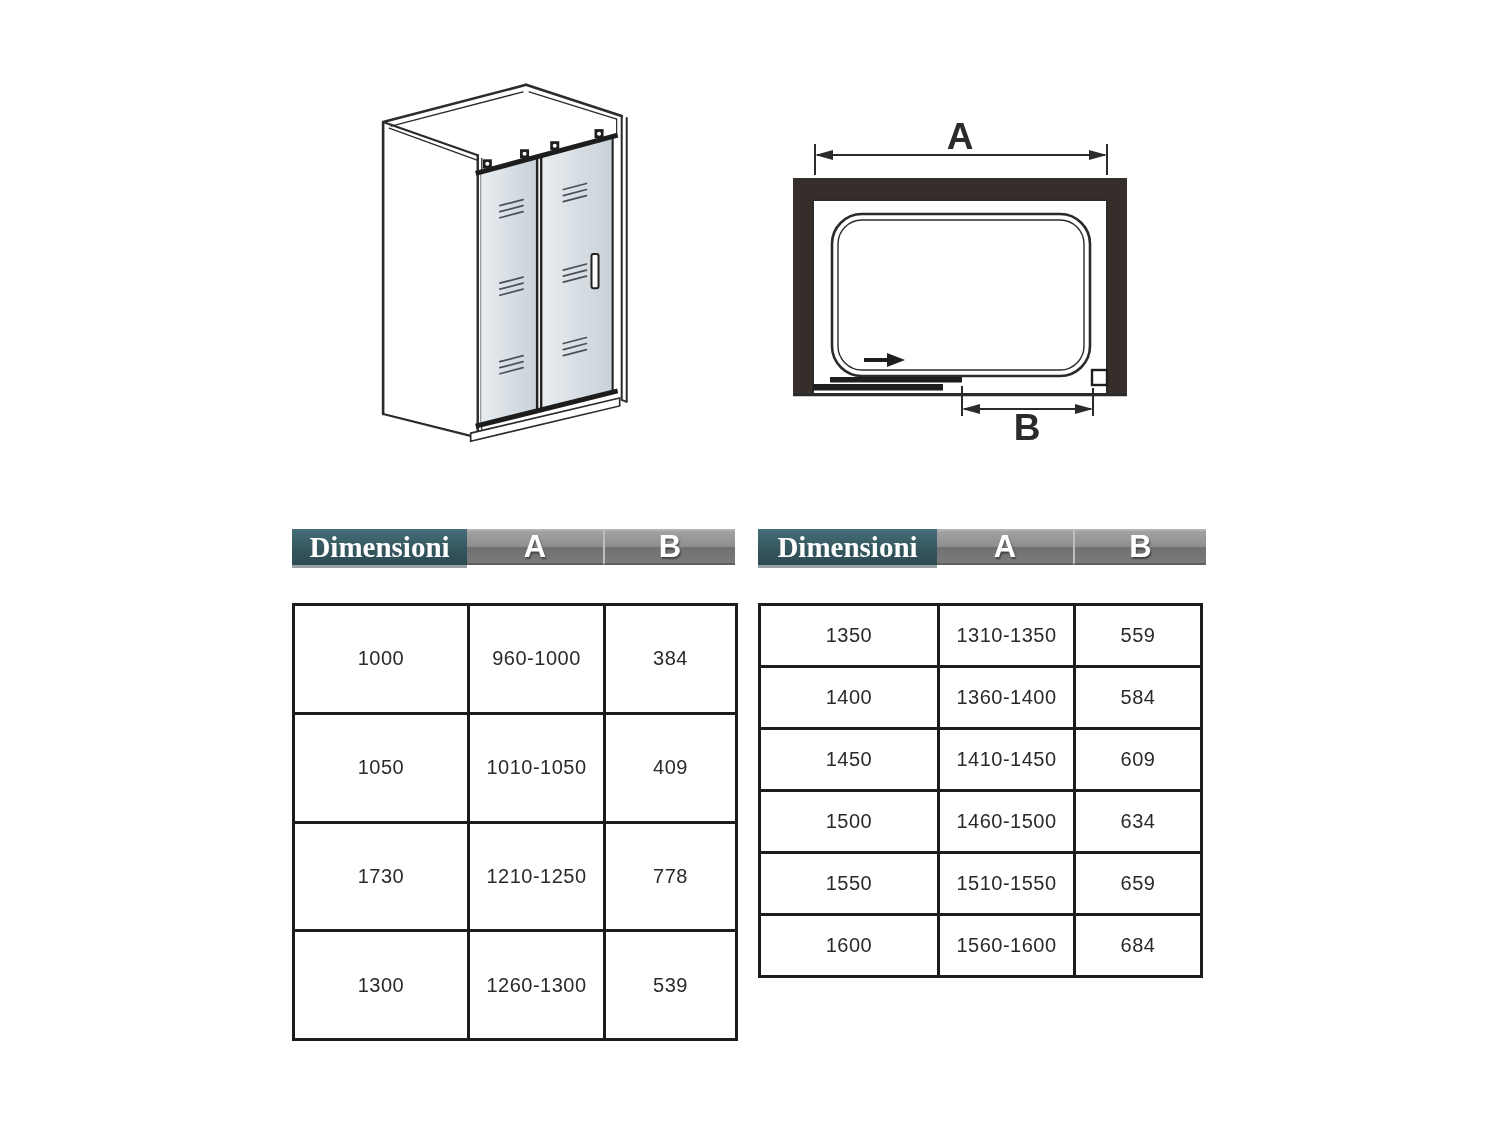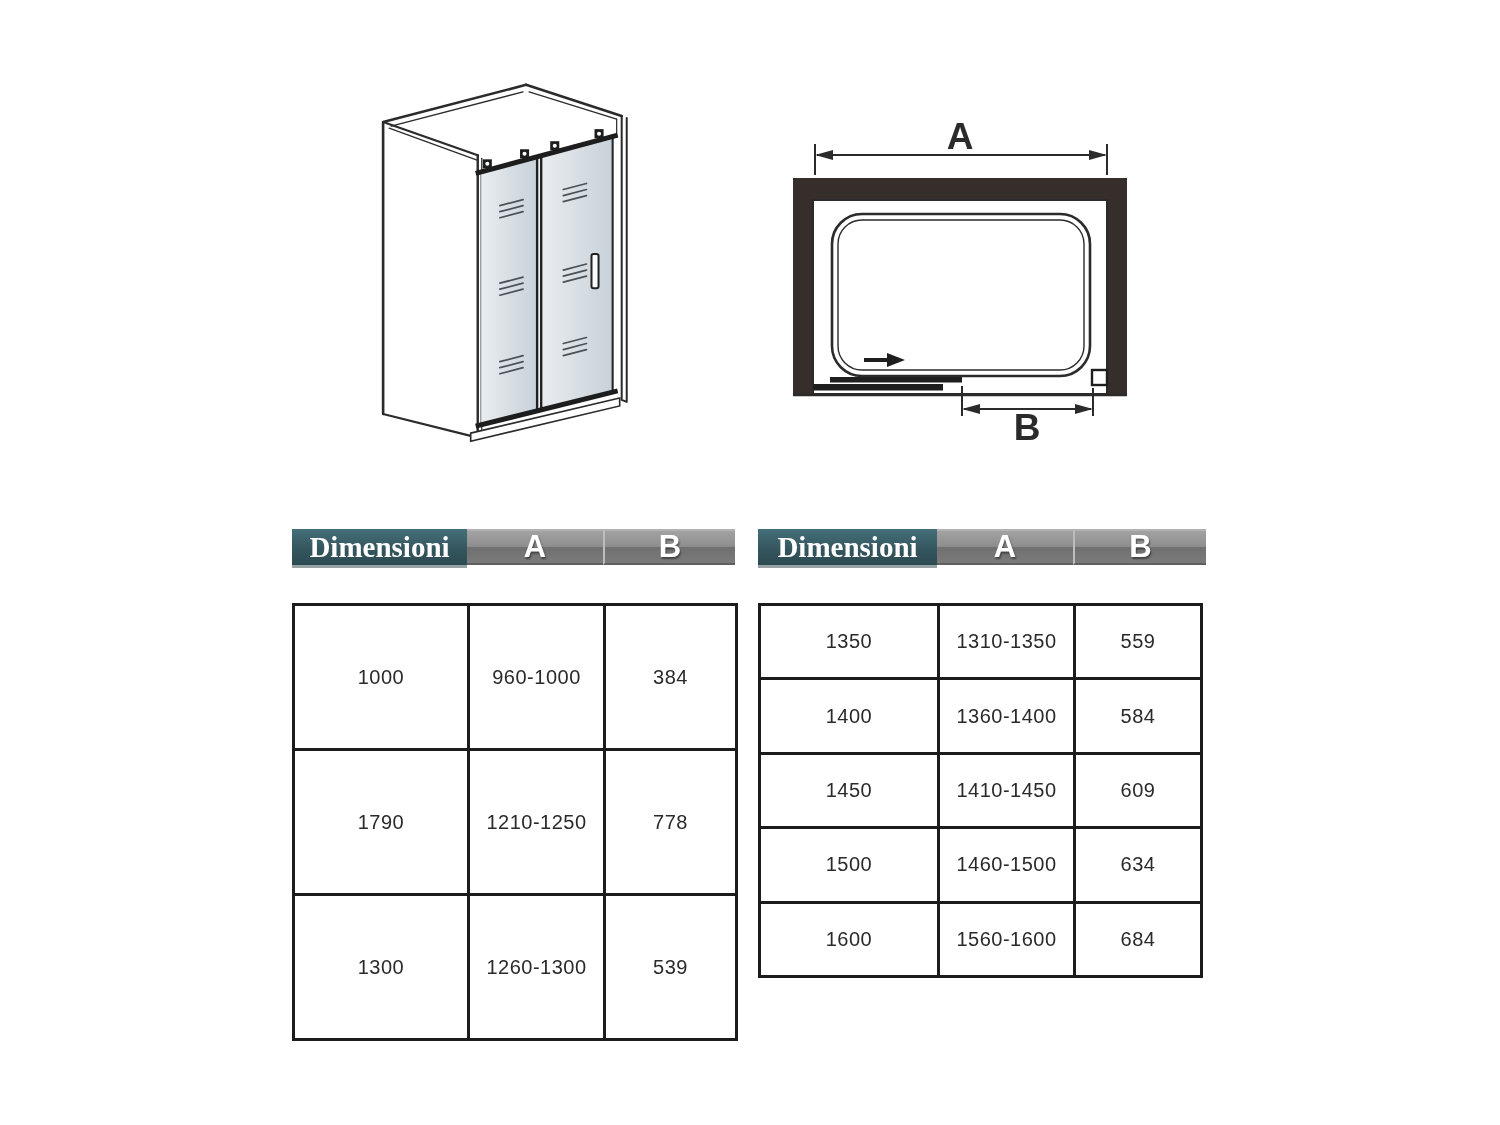--- a/index.html
+++ b/index.html
@@ -200,21 +200,26 @@
           <col style="width:136px">
           <col style="width:132px">
         </colgroup>
       <tbody>
         <tr>
           <td>1000</td>
           <td>960-1000</td>
           <td>384</td>
         </tr>
         <tr>
-          <td>1790</td>
+          <td>1050</td>
+          <td>1010-1050</td>
+          <td>409</td>
+        </tr>
+        <tr>
+          <td>1730</td>
           <td>1210-1250</td>
           <td>778</td>
         </tr>
         <tr>
           <td>1300</td>
           <td>1260-1300</td>
           <td>539</td>
         </tr>
       </tbody>
     </table>
@@ -242,20 +247,25 @@
           <td>1450</td>
           <td>1410-1450</td>
           <td>609</td>
         </tr>
         <tr>
           <td>1500</td>
           <td>1460-1500</td>
           <td>634</td>
         </tr>
         <tr>
+          <td>1550</td>
+          <td>1510-1550</td>
+          <td>659</td>
+        </tr>
+        <tr>
           <td>1600</td>
           <td>1560-1600</td>
           <td>684</td>
         </tr>
       </tbody>
     </table>
   </div>
 
 </div>
 

